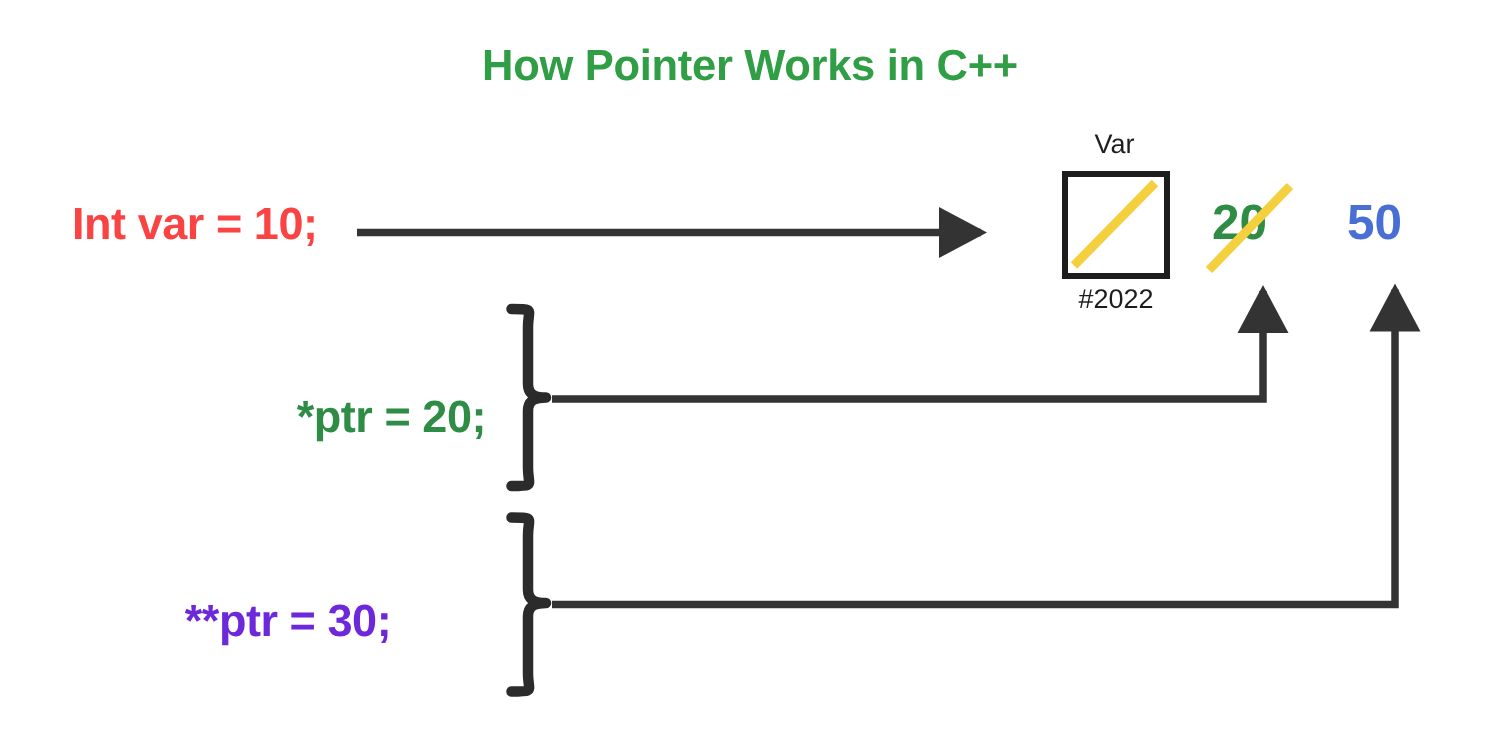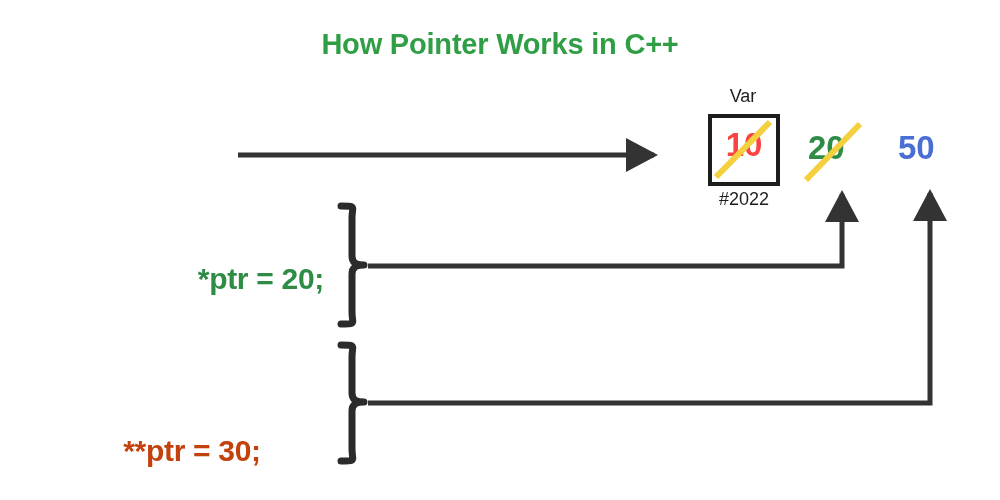--- a/index.html
+++ b/index.html
@@ -34,21 +34,21 @@
     position: absolute;
     font-size: 30px;
     font-weight: bold;
     white-space: pre;
     letter-spacing: -0.3px;
   }
   #stmt-decl      { left: 48px;  top: 133px; color: #fa4343; }
   #stmt-ptr-1     { left: 48px;  top: 225px; color: #2f8c45; }
   #stmt-ptr-2     { left: 44px;  top: 262px; color: #2f8c45; width: 280px; text-align: right; }
   #stmt-dptr-1    { left: 48px;  top: 360px; color: #4a6fd4; }
-  #stmt-dptr-2    { left: 48px;  top: 398px; color: #c2410c; width: 288px; text-align: center; margin-top: 36px; }
+  #stmt-dptr-2    { left: 48px;  top: 398px; color: #6d28d9; width: 288px; text-align: center; }
 
   
   #var-label {
     position: absolute;
     left: 708px;
     top: 86px;
     width: 70px;
     text-align: center;
     font-size: 18px;
     color: #1d1d1d;
@@ -101,32 +101,32 @@
     pointer-events: none;
   }
 </style>
 </head>
 <body>
 
 <div id="stage">
 
   <div id="title">How Pointer Works in C++</div>
 
+  <div class="code-line" id="stmt-decl">Int var = 10;</div>
 
 
   <div class="code-line" id="stmt-ptr-2">*ptr = 20;</div>
 
 
   <div class="code-line" id="stmt-dptr-2">**ptr = 30;</div>
 
   <div id="var-label">Var</div>
 
   <div id="memory-box"></div>
 
-  <div id="var-old-value">10</div>
 
   <div id="var-address">#2022</div>
 
   <div class="new-value" id="value-20">20</div>
 
   <div class="new-value" id="value-30">50</div>
 
   <svg id="overlay" viewBox="0 0 1000 500">
     <defs>
       <marker id="arrowhead-right" markerWidth="7" markerHeight="7" refX="5.6" refY="3.5" orient="auto" markerUnits="strokeWidth">

